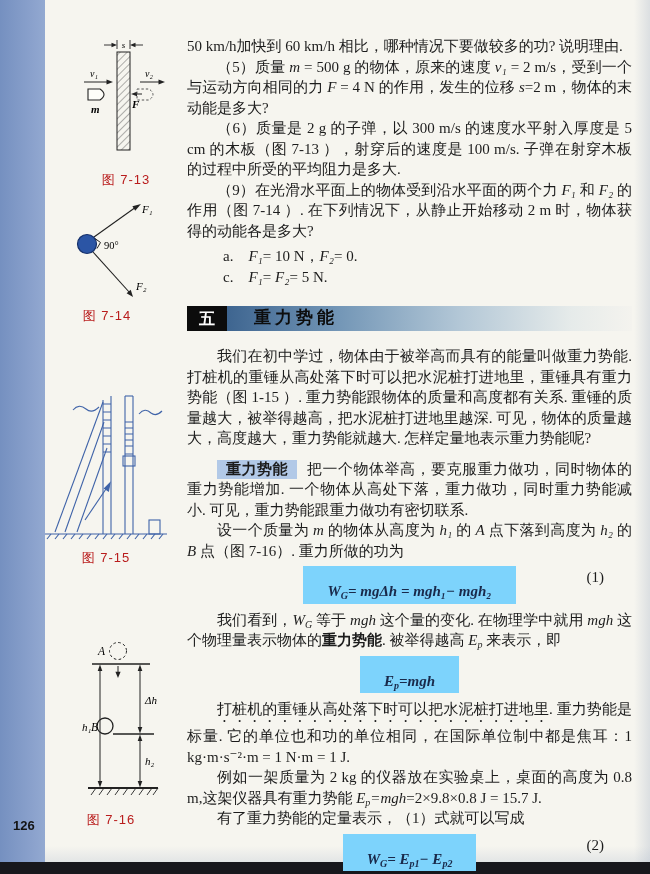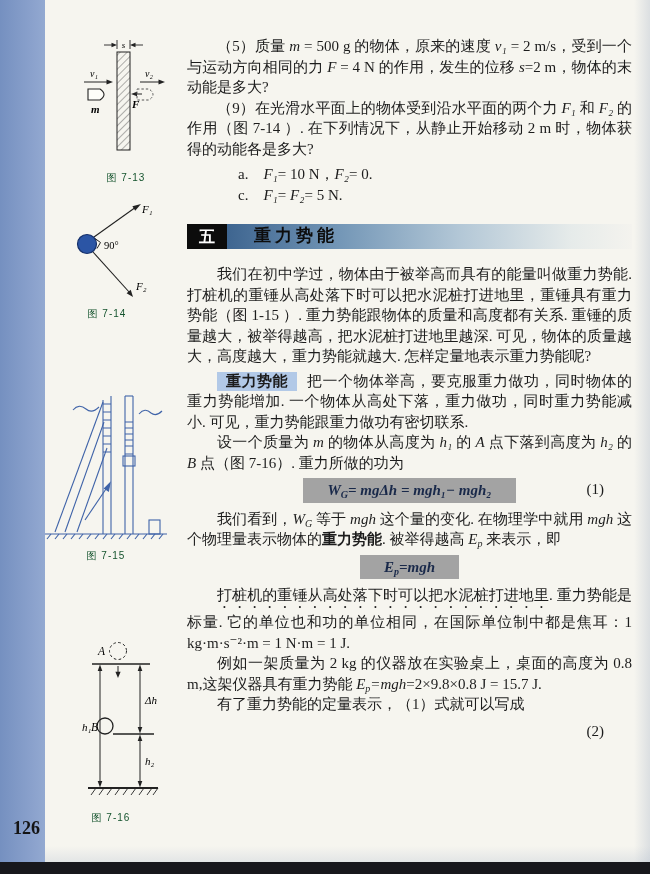--- a/index.html
+++ b/index.html
@@ -6,55 +6,55 @@
   .page{position:relative;width:650px;height:874px;background:#f6f5ef;overflow:hidden;
         font-family:"Liberation Serif","DejaVu Serif",serif;color:#1c1c1c;}
   .spine{position:absolute;left:0;top:0;width:45px;height:862px;
          background:linear-gradient(90deg,#7590c0 0%,#8try 100%);
          background:linear-gradient(90deg,#7590c0 0%,#8aa1cc 70%,#93a9d1 100%);}
   .bottom-band{position:absolute;left:0;bottom:0;width:650px;height:12px;background:#17171c;}
   .right-edge{position:absolute;right:0;top:0;width:16px;height:862px;
               background:linear-gradient(90deg,rgba(170,182,200,0),rgba(170,182,200,0.35));}
   .bottom-edge{position:absolute;left:45px;right:0;bottom:12px;height:16px;
                background:linear-gradient(180deg,rgba(176,188,206,0),rgba(176,188,206,0.28));}
-  .page-num{position:absolute;left:13px;top:818px;font-family:Liberation Serif, serif;
-            font-weight:bold;font-size:18px;color:#141414;}
+  .page-num{position:absolute;left:13px;top:818px;font-family:Liberation Sans, sans-serif;
+            font-weight:bold;font-size:13px;color:#141414;}
 
   
   .fig{position:absolute;text-align:center;}
-  .fig-caption{color:#14532d;font-size:10px;font-family:"Liberation Sans","DejaVu Sans",sans-serif;
+  .fig-caption{color:#b91c1c;font-size:13px;font-family:"Liberation Sans","DejaVu Sans",sans-serif;
                margin-top:3px;letter-spacing:1px;}
   .fig13{left:76px;top:36px;width:100px;}
   .fig14{left:52px;top:196px;width:110px;}
   .fig15{left:40px;top:386px;width:132px;}
   .fig16{left:54px;top:638px;width:114px;}
 
   
   .text-col{position:absolute;left:187px;top:36px;width:445px;font-size:15px;line-height:20.5px;
             text-align:justify;}
   .text-col p{margin:0;}
   .indent{text-indent:2em;}
-  .options{margin:5px 0 0 51px;}
+  .options{margin:5px 0 0 36px;}
   .options p{text-align:left;}
   .m{font-style:italic;font-family:"Liberation Serif","DejaVu Serif",serif;}
   sub{font-size:10px;line-height:0;vertical-align:-3px;font-style:italic;}
   .bold{font-weight:bold;}
   .emdots{text-emphasis:filled dot #1c1c1c;-webkit-text-emphasis:filled dot #1c1c1c;
           text-emphasis-position:under right;-webkit-text-emphasis-position:under;}
   .term-box{background:#b2c9e7;font-weight:bold;padding:1px 9px 2px;margin-right:10px;}
 
   .sec-header{display:flex;height:25px;margin:19px 0 15px 0;}
   .sec-num{width:40px;background:#0c0c0c;color:#fff;text-align:center;font-weight:bold;
            font-size:16px;line-height:25px;font-family:"Liberation Sans","DejaVu Sans",sans-serif;}
   .sec-bar{flex:1;background:linear-gradient(90deg,#3e6590 0%,#7497b7 28%,#b4c8d7 58%,#e6ebea 85%,#f4f3ee 100%);
            display:flex;align-items:center;padding-left:27px;font-weight:bold;font-size:17px;
            letter-spacing:4px;color:#0d0d0d;font-family:"Liberation Sans","DejaVu Sans",sans-serif;}
 
   .formula-row{position:relative;text-align:center;margin:5px 0 6px;}
-  .fbox{display:inline-block;background:#a3a3a3;padding:2px 24px 2px;color:#19294a;}
+  .fbox{display:inline-block;background:#7dd3fc;padding:15px 24px 2px;color:#19294a;}
   .fbox .m, .fbox sub{font-weight:bold;}
   .ftag{position:absolute;right:28px;top:1px;}
 
   svg text{font-family:"Liberation Serif","DejaVu Serif",serif;}
 </style>
 </head>
 <body>
 
 <div class="page">
   <div class="spine"></div>
@@ -166,50 +166,53 @@
       <polygon points="86,149.5 83.7,143 88.3,143" fill="#222"></polygon>
       <text x="91" y="127" font-size="11" font-style="italic">h₂</text>
 
       <line x1="34" y1="150" x2="104" y2="150" stroke="#222" stroke-width="1.8"></line>
       <path d="M42 150 l-5 7 M50 150 l-5 7 M58 150 l-5 7 M66 150 l-5 7 M74 150 l-5 7 M82 150 l-5 7 M90 150 l-5 7 M98 150 l-5 7 M104 150 l-5 7" stroke="#222" stroke-width="0.9" fill="none"></path>
     </svg>
     <div class="fig-caption">图 7-16</div>
   </div>
 
   <div class="text-col">
+    <p><span>50 km/h加快到 60 km/h 相比，哪种情况下要做较多的功? 说明理由.</span></p>
     <p class="indent"><span>（5）质量 </span><span class="m">m</span><span> = 500 g 的物体，原来的速度 </span><span class="m">v₁</span><span> = 2 m/s，受到一个与运动方向相同的力 </span><span class="m">F</span><span> = 4 N 的作用，发生的位移 </span><span class="m">s</span><span>=2 m，物体的末动能是多大?</span></p>
+    <p class="indent"><span>（6）质量是 2 g 的子弹，以 300 m/s 的速度水平射入厚度是 5 cm 的木板（图 7-13 ），射穿后的速度是 100 m/s. 子弹在射穿木板的过程中所受的平均阻力是多大.</span></p>
     <p class="indent"><span>（9）在光滑水平面上的物体受到沿水平面的两个力 </span><span class="m">F₁</span><span> 和 </span><span class="m">F₂</span><span> 的作用（图 7-14 ）. 在下列情况下，从静止开始移动 2 m 时，物体获得的动能各是多大?</span></p>
     <div class="options">
       <p><span>a.　</span><span class="m">F₁</span><span>= 10 N，</span><span class="m">F₂</span><span>= 0.</span></p>
       <p><span>c.　</span><span class="m">F₁</span><span>= </span><span class="m">F₂</span><span>= 5 N.</span></p>
     </div>
 
     <div class="sec-header">
       <div class="sec-num">五</div>
       <div class="sec-bar">
         <span>重力势能</span>
       </div>
     </div>
 
     <p class="indent"><span>我们在初中学过，物体由于被举高而具有的能量叫做重力势能. 打桩机的重锤从高处落下时可以把水泥桩打进地里，重锤具有重力势能（图 1-15 ）. 重力势能跟物体的质量和高度都有关系. 重锤的质量越大，被举得越高，把水泥桩打进地里越深. 可见，物体的质量越大，高度越大，重力势能就越大. 怎样定量地表示重力势能呢?</span></p>
-    <p class="indent" style="margin-top:4px"><span class="term-box">重力势能</span><span>把一个物体举高，要克服重力做功，同时物体的重力势能增加. 一个物体从高处下落，重力做功，同时重力势能减小. 可见，重力势能跟重力做功有密切联系.</span></p>
+    <p class="indent" style="margin-top:10px"><span class="term-box">重力势能</span><span>把一个物体举高，要克服重力做功，同时物体的重力势能增加. 一个物体从高处下落，重力做功，同时重力势能减小. 可见，重力势能跟重力做功有密切联系.</span></p>
     <p class="indent"><span>设一个质量为 </span><span class="m">m</span><span> 的物体从高度为 </span><span class="m">h₁</span><span> 的 </span><span class="m">A</span><span> 点下落到高度为 </span><span class="m">h₂</span><span> 的 </span><span class="m">B</span><span> 点（图 7-16）. 重力所做的功为</span></p>
 
     <div class="formula-row">
       <span class="fbox"><span class="m">W</span><sub>G</sub><span class="m">= mgΔh = mgh₁− mgh₂</span></span>
       <span class="ftag">(1)</span>
     </div>
 
     <p class="indent"><span>我们看到，</span><span class="m">W</span><sub>G</sub><span> 等于 </span><span class="m">mgh</span><span> 这个量的变化. 在物理学中就用 </span><span class="m">mgh</span><span> 这个物理量表示物体的</span><span class="bold">重力势能</span><span>. 被举得越高 </span><span class="m">E</span><sub>p</sub><span> 来表示，即</span></p>
 
     <div class="formula-row">
       <span class="fbox"><span class="m">E</span><sub>p</sub><span class="m">=mgh</span></span>
     </div>
 
     <p class="indent"><span class="emdots">打桩机的重锤从高处落下时可以把水泥桩打进地里.</span><span> 重力势能是标量. 它的单位也和功的单位相同，在国际单位制中都是焦耳：1 kg·m·s⁻²·m = 1 N·m = 1 J.</span></p>
     <p class="indent"><span>例如一架质量为 2 kg 的仪器放在实验桌上，桌面的高度为 0.8 m,这架仪器具有重力势能 </span><span class="m">E</span><sub>p</sub><span class="m">=mgh</span><span>=2×9.8×0.8 J = 15.7 J.</span></p>
     <p class="indent"><span>有了重力势能的定量表示，（1）式就可以写成</span></p>
 
     <div class="formula-row">
+      <span class="fbox"><span class="m">W</span><sub>G</sub><span class="m">= E</span><sub>p1</sub><span class="m">− E</span><sub>p2</sub></span>
       <span class="ftag">(2)</span>
     </div>
   </div>
 </div>
 
 </body></html>

